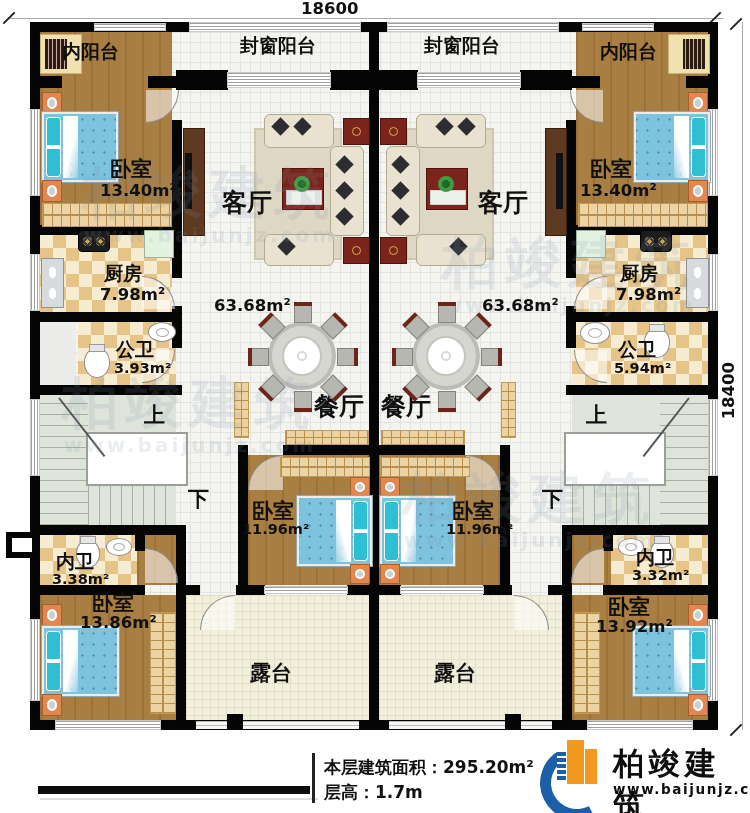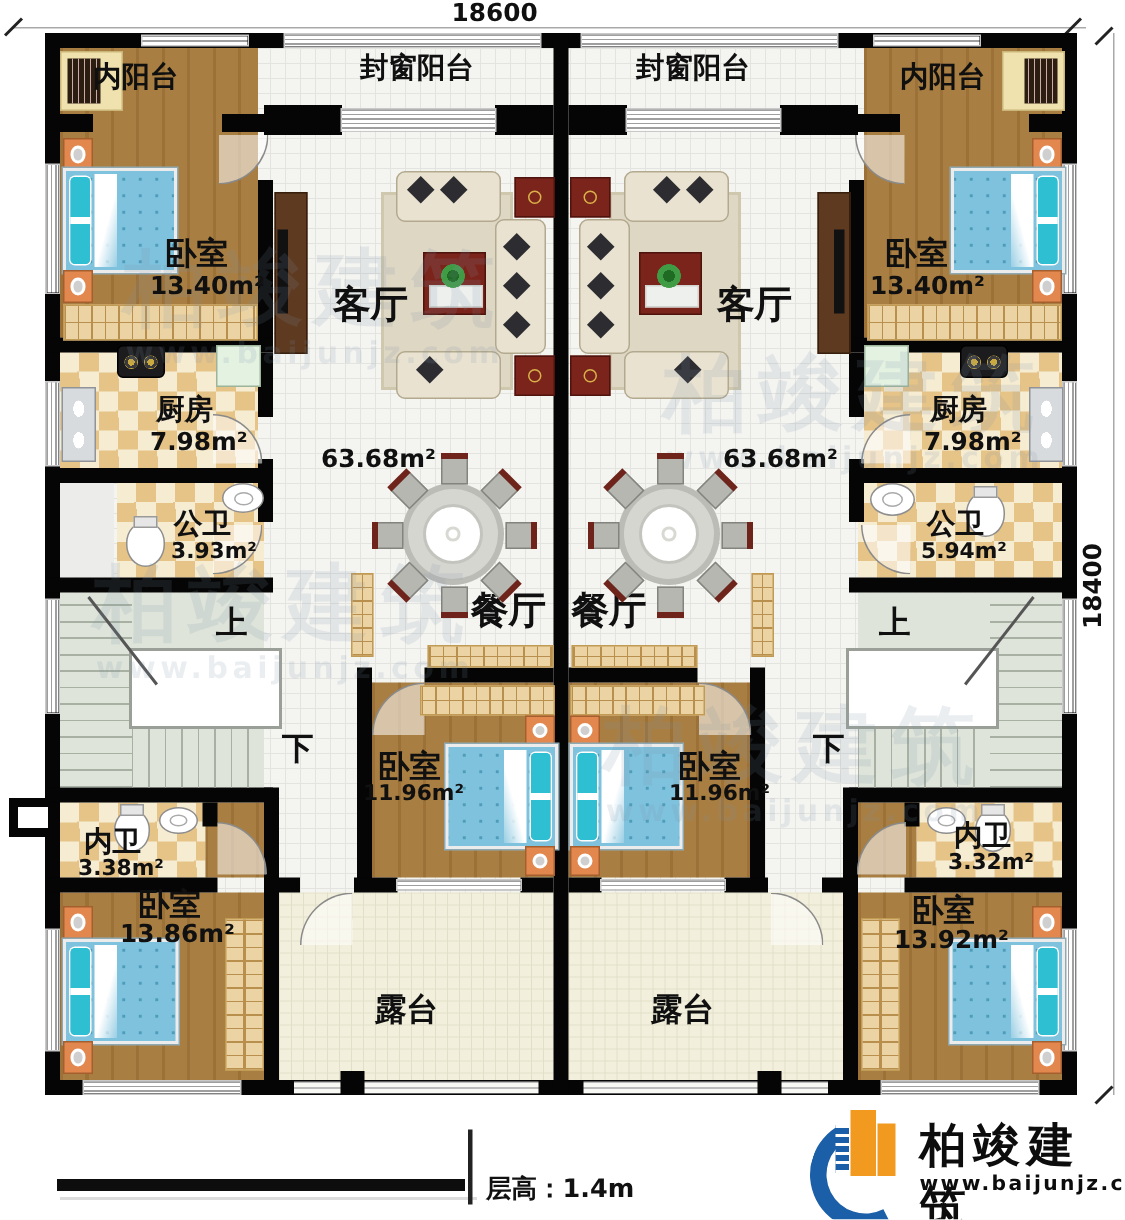--- a/index.html
+++ b/index.html
@@ -379,21 +379,22 @@
   <div class="lbl s17" style="left:80px;top:614px;">13.86m²</div>
   <div class="lbl s22" style="left:608px;top:596px;">卧室</div>
   <div class="lbl s17" style="left:596px;top:618px;">13.92m²</div>
 
   <div class="lbl s22" style="left:250px;top:662px;">露台</div>
   <div class="lbl s22" style="left:434px;top:662px;">露台</div>
 
   <div class="tb-bar"></div>
   <div class="tb-thin"></div>
   <div class="tb-div"></div>
-  <div class="tb-line2">层高：1.4m</div>
+  <div class="tb-line1">本层建筑面积：295.20m²</div>
+  <div class="tb-line2">层高：1.7m</div>
   <div class="logo-sw"></div>
   <div class="logo-b1"></div>
   <div class="logo-b2"></div>
   <div class="logo-b3"></div>
   <div class="brand">柏竣建筑</div>
   <div class="site">www.baijunjz.com</div>
 
 <div class="chair" style="left: 294px; top: 305px; transform: rotate(0deg);"></div>
     <div class="chair" style="left: 324.406px; top: 317.594px; transform: rotate(45deg);"></div>
     <div class="chair" style="left: 337px; top: 348px; transform: rotate(90deg);"></div>

